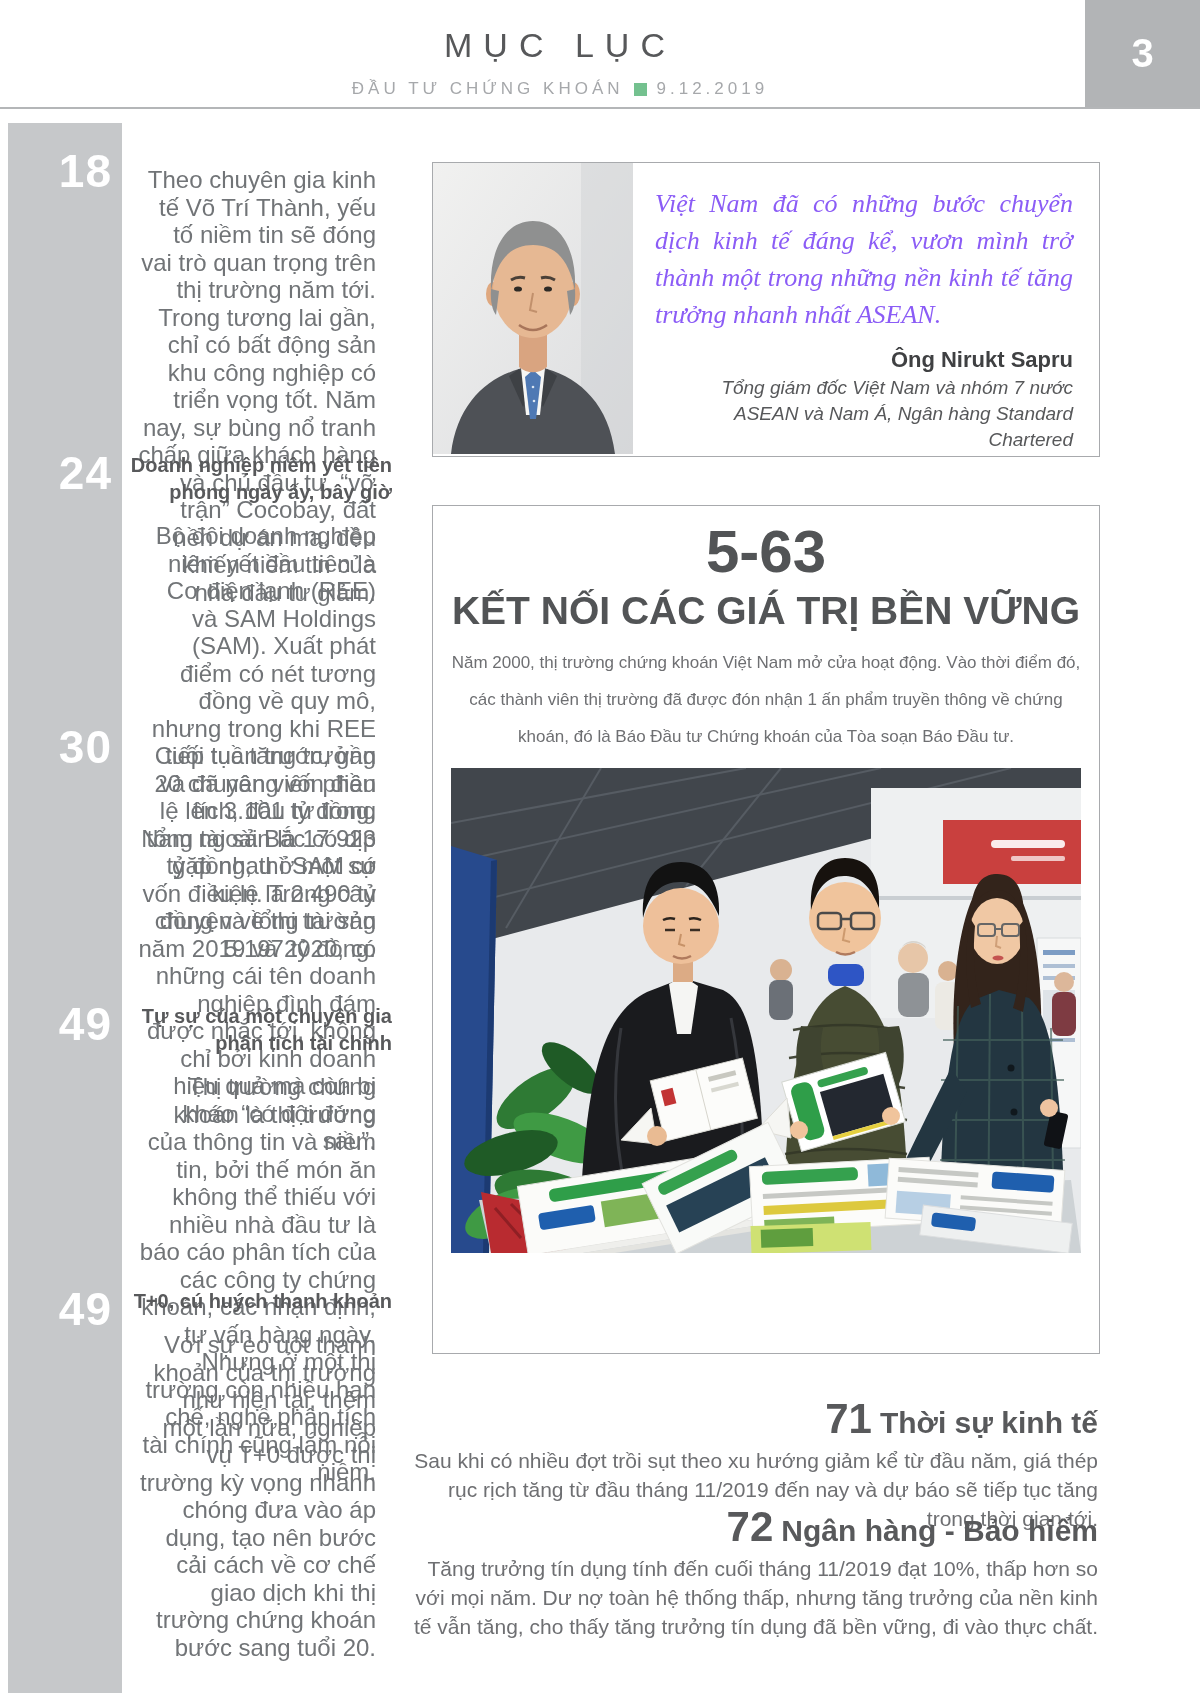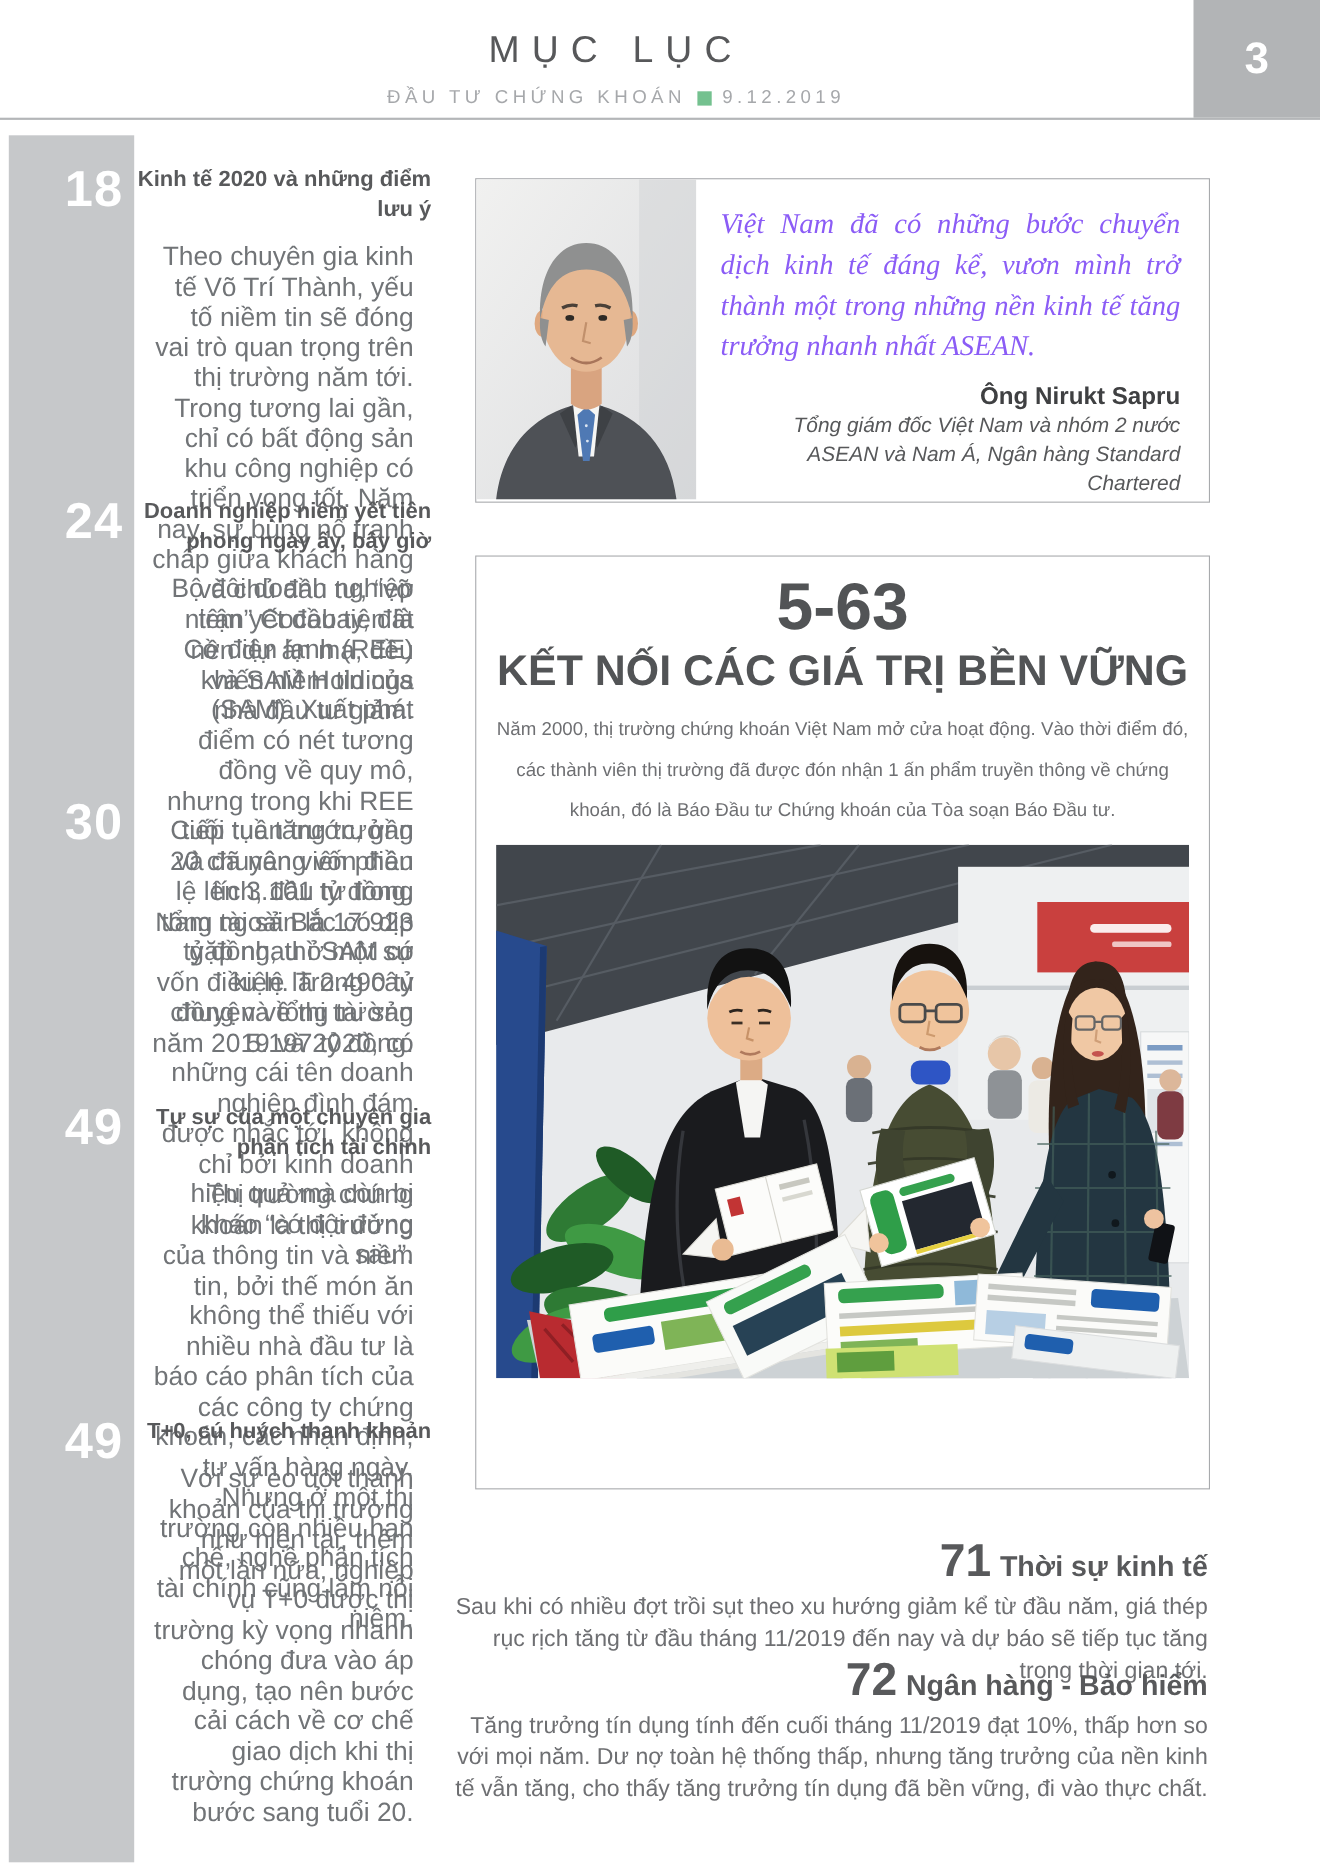--- a/index.html
+++ b/index.html
@@ -46,21 +46,21 @@
   .p563-title{margin:6px 0 0 0;font-size:39px;font-weight:bold;color:#525456;
               line-height:1.15;white-space:nowrap;}
   .p563-body{margin:10px auto 0;width:630px;font-size:17px;line-height:37px;
              color:#6e6f72;text-align:center;}
   .photo563{display:block;margin:13px auto 0;width:630px;height:485px;}
 
   
   .bottom-entry{position:absolute;left:400px;width:698px;text-align:right;}
   .b-head{margin:0;color:#58595b;line-height:1.0;}
   .b-num{font-size:42px;font-weight:bold;}
-  .b-title{font-size:26px;font-weight:bold;margin-left:8px;}
+  .b-title{font-size:30px;font-weight:bold;margin-left:8px;}
   .b-text{margin:6px 0 0 0;font-size:21px;line-height:29px;color:#6e6f72;}
 </style>
 </head>
 <body>
 
 <div class="page">
 
   <div class="masthead">MỤC LỤC</div>
   <div class="mast-sub">
     <span>ĐẦU TƯ CHỨNG KHOÁN</span><span class="green-sq"></span><span>9.12.2019</span>
@@ -68,21 +68,20 @@
   <div class="pagenum-box">
     <span>3</span>
   </div>
   <div class="header-rule"></div>
 
   <div class="left-band"></div>
 
   <div class="toc-entry" style="top:150px">
     <div class="toc-num">18</div>
     <div class="toc-body-wrap">
-      <h3 class="toc-title">Kinh tế 2020 và những điểm lưu ý</h3>
       <p class="toc-text">Theo chuyên gia kinh tế Võ Trí Thành, yếu tố niềm tin sẽ đóng vai trò quan trọng trên thị trường năm tới. Trong tương lai gần, chỉ có bất động sản khu công nghiệp có triển vọng tốt. Năm nay, sự bùng nổ tranh chấp giữa khách hàng và chủ đầu tư, “vỡ trận” Cocobay, đất nền dự án ma, đều khiến niềm tin của nhà đầu tư giảm.</p>
     </div>
   </div>
   <div class="toc-entry" style="top:452px">
     <div class="toc-num">24</div>
     <div class="toc-body-wrap">
       <h3 class="toc-title">Doanh nghiệp niêm yết tiên phong ngày ấy, bây giờ</h3>
       <p class="toc-text">Bộ đôi doanh nghiệp niêm yết đầu tiên là Cơ điện lạnh (REE) và SAM Holdings (SAM). Xuất phát điểm có nét tương đồng về quy mô, nhưng trong khi REE tiếp tục tăng trưởng và đã nâng vốn điều lệ lên 3.101 tỷ đồng, tổng tài sản là 17.923 tỷ đồng, thì SAM có vốn điều lệ là 2.490 tỷ đồng và tổng tài sản 5.197 tỷ đồng.</p>
     </div>
   </div>
@@ -134,21 +133,21 @@
       <path d="M78,117 Q85,113 92,115" stroke="#4a4038" stroke-width="3" fill="none"></path>
       <path d="M108,115 Q115,113 122,117" stroke="#4a4038" stroke-width="3" fill="none"></path>
       <ellipse cx="85" cy="126" rx="4" ry="2.6" fill="#2e2a26"></ellipse>
       <ellipse cx="115" cy="126" rx="4" ry="2.6" fill="#2e2a26"></ellipse>
       <path d="M100,130 L97,147 L104,149" stroke="#c1906c" stroke-width="2" fill="none"></path>
       <path d="M86,162 Q100,172 114,162" stroke="#a8755a" stroke-width="2.5" fill="none"></path>
     </svg>
     <div class="box22-text">
       <p class="box22-quote">Việt Nam đã có những bước chuyển dịch kinh tế đáng kể, vươn mình trở thành một trong những nền kinh tế tăng trưởng nhanh nhất ASEAN.</p>
       <p class="box22-author">Ông Nirukt Sapru</p>
-      <p class="box22-credit">Tổng giám đốc Việt Nam và nhóm 2 nước ASEAN và Nam Á, Ngân hàng Standard Chartered</p>
+      <p class="box22-credit">Tổng giám đốc Việt Nam và nhóm 7 nước ASEAN và Nam Á, Ngân hàng Standard Chartered</p>
     </div>
   </div>
 
   <div class="box563">
     <p class="p563-num">5-63</p>
     <p class="p563-title">KẾT NỐI CÁC GIÁ TRỊ BỀN VỮNG</p>
     <p class="p563-body">Năm 2000, thị trường chứng khoán Việt Nam mở cửa hoạt động. Vào thời điểm đó, các thành viên thị trường đã được đón nhận 1 ấn phẩm truyền thông về chứng khoán, đó là Báo Đầu tư Chứng khoán của Tòa soạn Báo Đầu tư.</p>
     <svg class="photo563" viewBox="0 0 630 485">
       <rect width="630" height="485" fill="#e8eaec"></rect>
 

